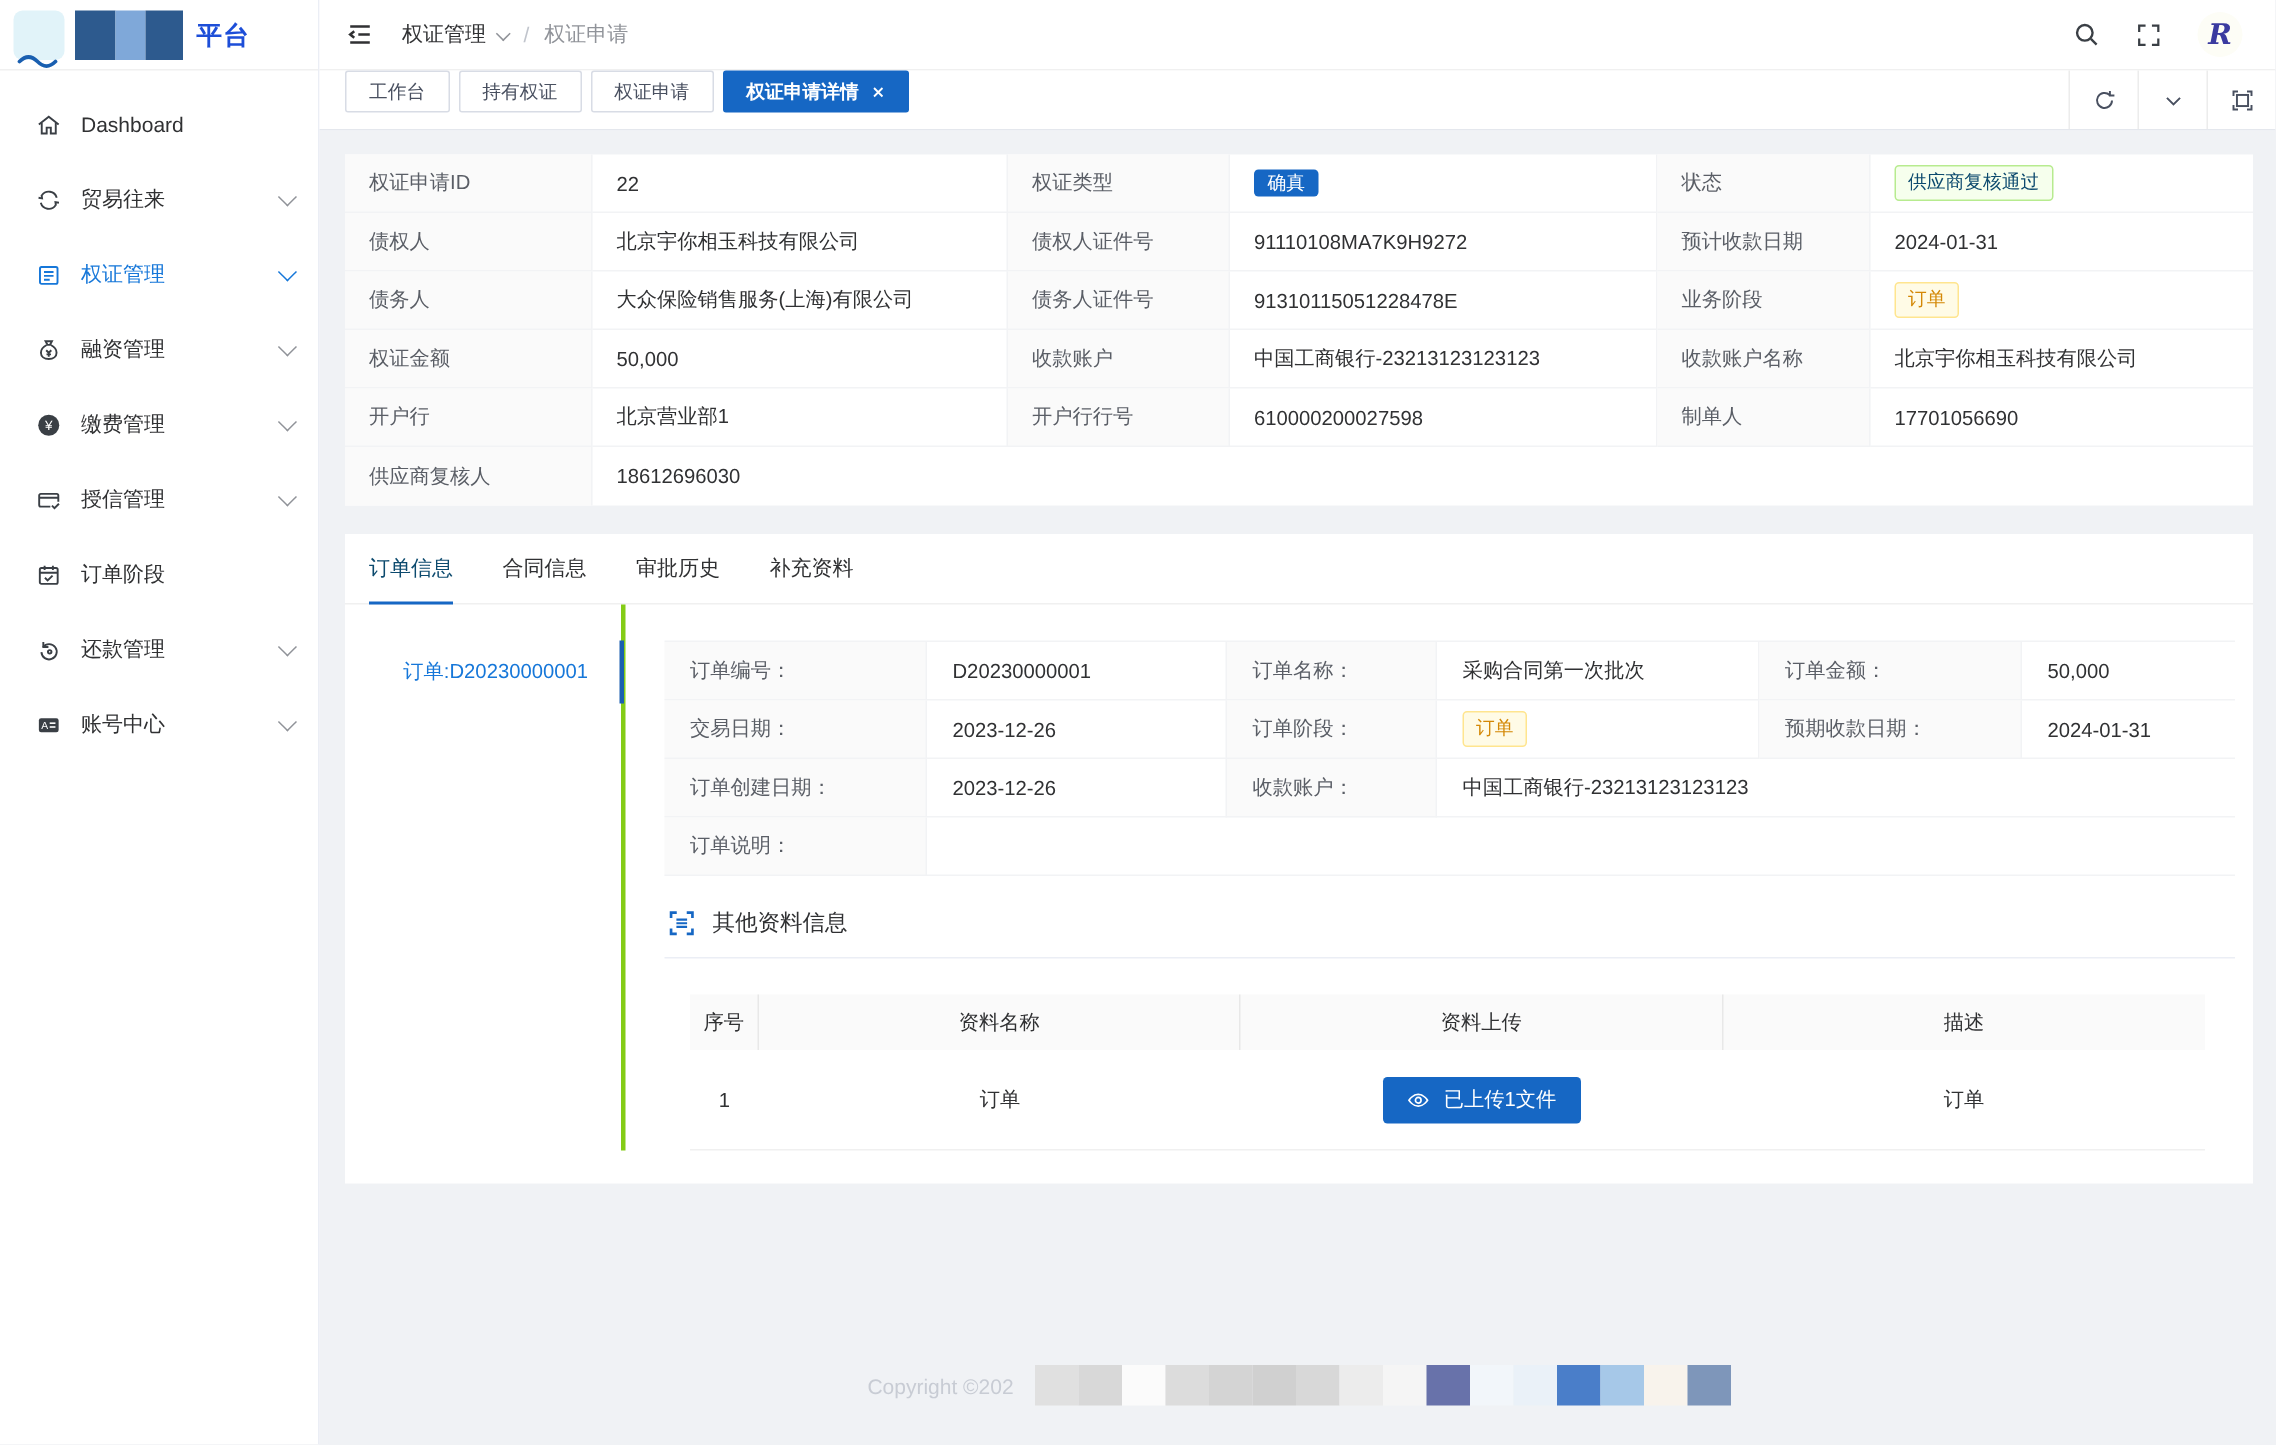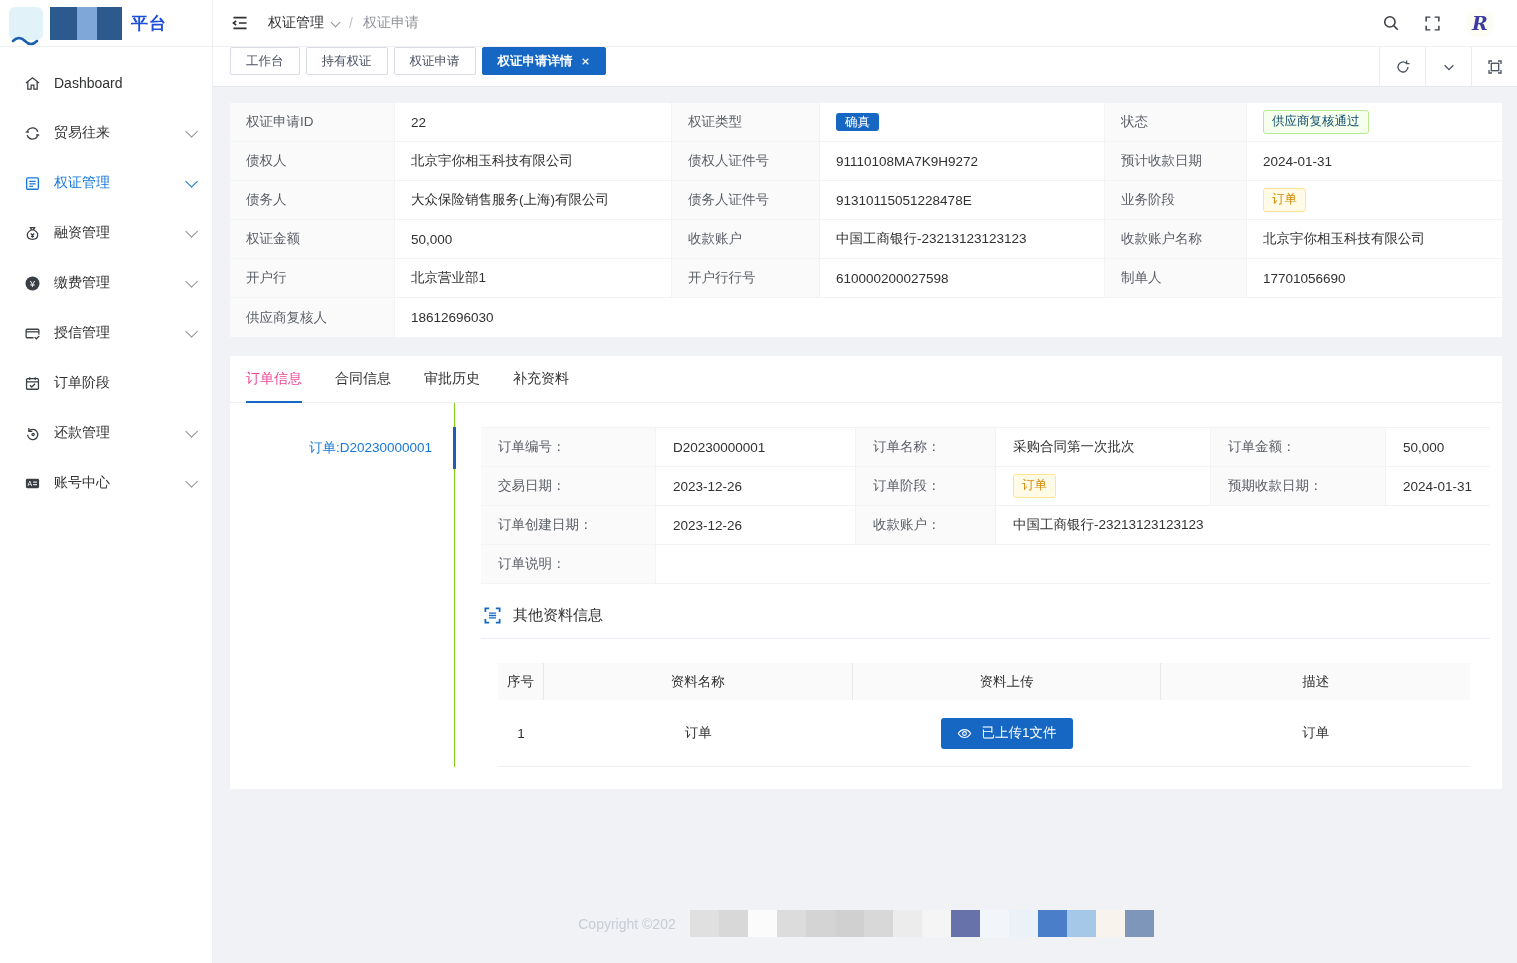--- a/index.html
+++ b/index.html
@@ -64,23 +64,23 @@
   .span5 { grid-column: 2 / 7; }
 
   .badge-blue { background: #1667c4; color: #fff; font-size: 12.5px; padding: 3px 9px; border-radius: 3px; line-height: 1; }
   .tag-green { color: #0c4a6e; background: #f6ffed; border: 1px solid #b7eb8f; font-size: 12.5px; padding: 2px 8px; border-radius: 3px; line-height: 1.4; }
   .tag-orange { color: #d48806; background: #fffbe6; border: 1px solid #ffe58f; font-size: 12.5px; padding: 2px 8px; border-radius: 3px; line-height: 1.4; }
 
   
   .card2 { margin-top: 19px; min-height: 421px; padding-bottom: 22px; }
   .info-tabs { display: flex; gap: 33px; padding: 0 16px; height: 47px; border-bottom: 1px solid #f0f0f0; }
   .info-tab { display: flex; align-items: center; color: #303133; cursor: pointer; border-bottom: 2px solid transparent; margin-bottom: -1px; font-size: 14px; }
-  .info-tab.active { color: #ec4899; border-bottom-color: #1667c4; }
+  .info-tab.active { color: #0c4a6e; border-bottom-color: #1667c4; }
   .card2-body { display: flex; }
-  .order-list { width: 225px; border-right: 1px solid #84cc16; padding-top: 24px; text-align: center; }
+  .order-list { width: 187px; border-right: 3px solid #84cc16; padding-top: 24px; text-align: center; }
   .order-item { height: 42px; display: flex; align-items: center; justify-content: flex-end; padding-right: 22px; color: #1677d9; font-size: 13.5px; cursor: pointer; position: relative; }
   .order-item.active::after { content: ""; position: absolute; right: -2px; top: 0; bottom: 0; width: 3px; background: #1a5fb0; }
   .order-main { flex: 1; padding: 24px 12px 0 26px; min-width: 0; }
 
   .order-grid { display: grid; grid-template-columns: 175px 200px 140px 215px 175px 1fr; font-size: 13.5px; border-top: 1px solid #f2f3f5; }
   .ocell { height: 39px; display: flex; align-items: center; padding: 0 17px; border-bottom: 1px solid #f2f3f5; border-right: 1px solid #f2f3f5; overflow: hidden; white-space: nowrap; }
   .ocell.lbl { background: #fafafa; color: #5a5e66; }
   .ocell.last-col { border-right: none; }
   .ospan46 { grid-column: 4 / 7; }
   .ospan27 { grid-column: 2 / 7; }

